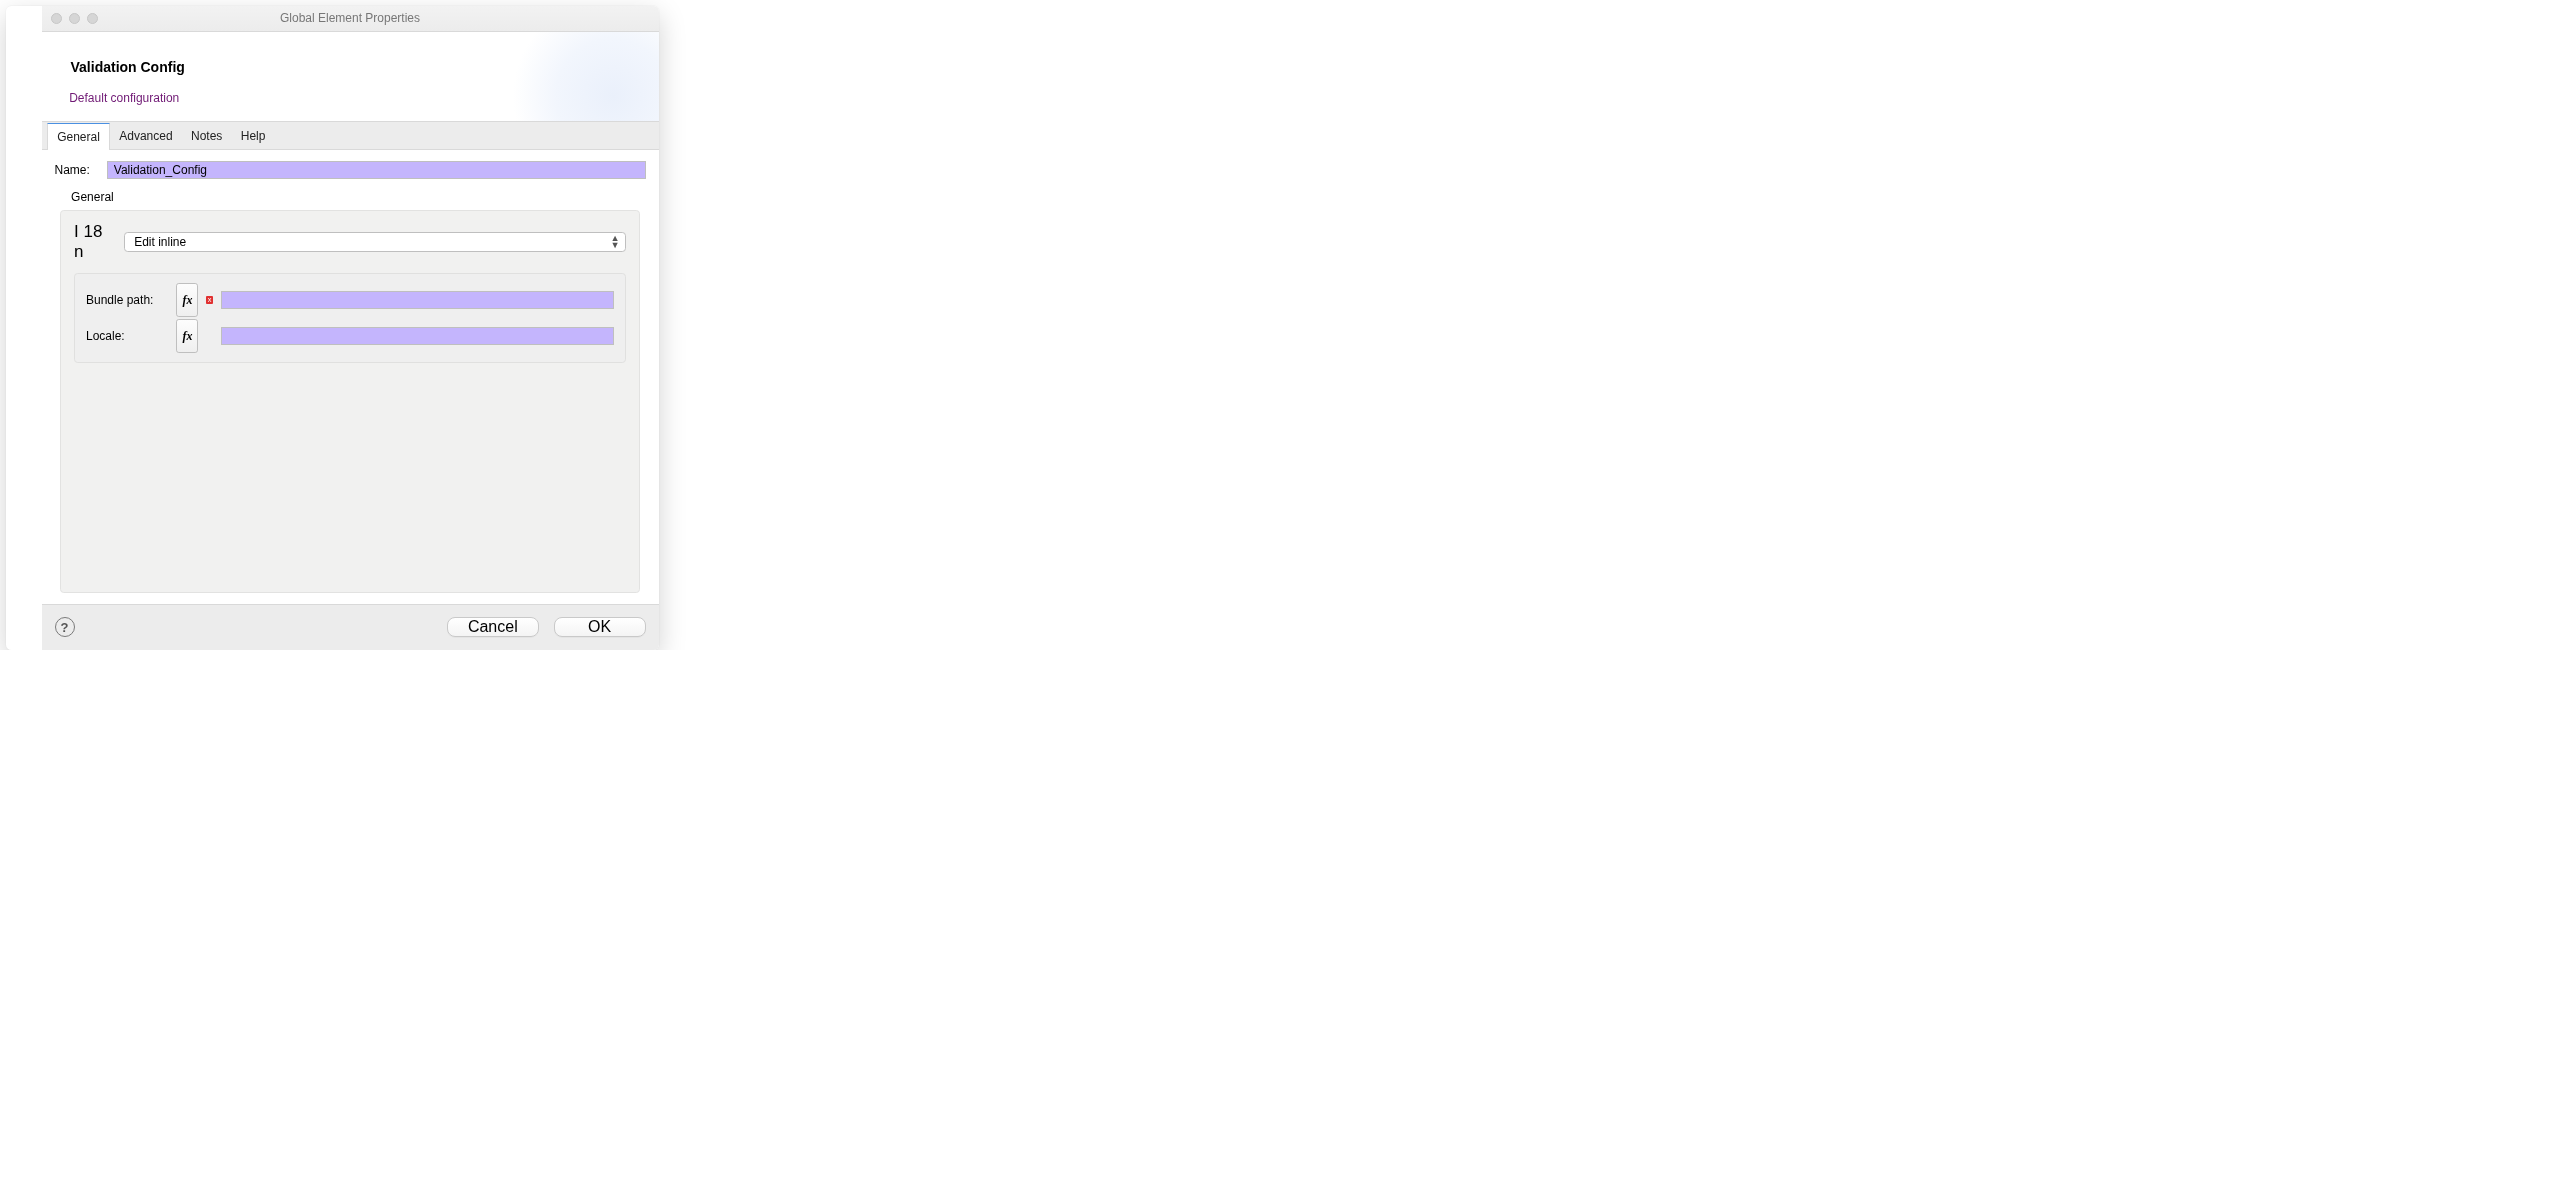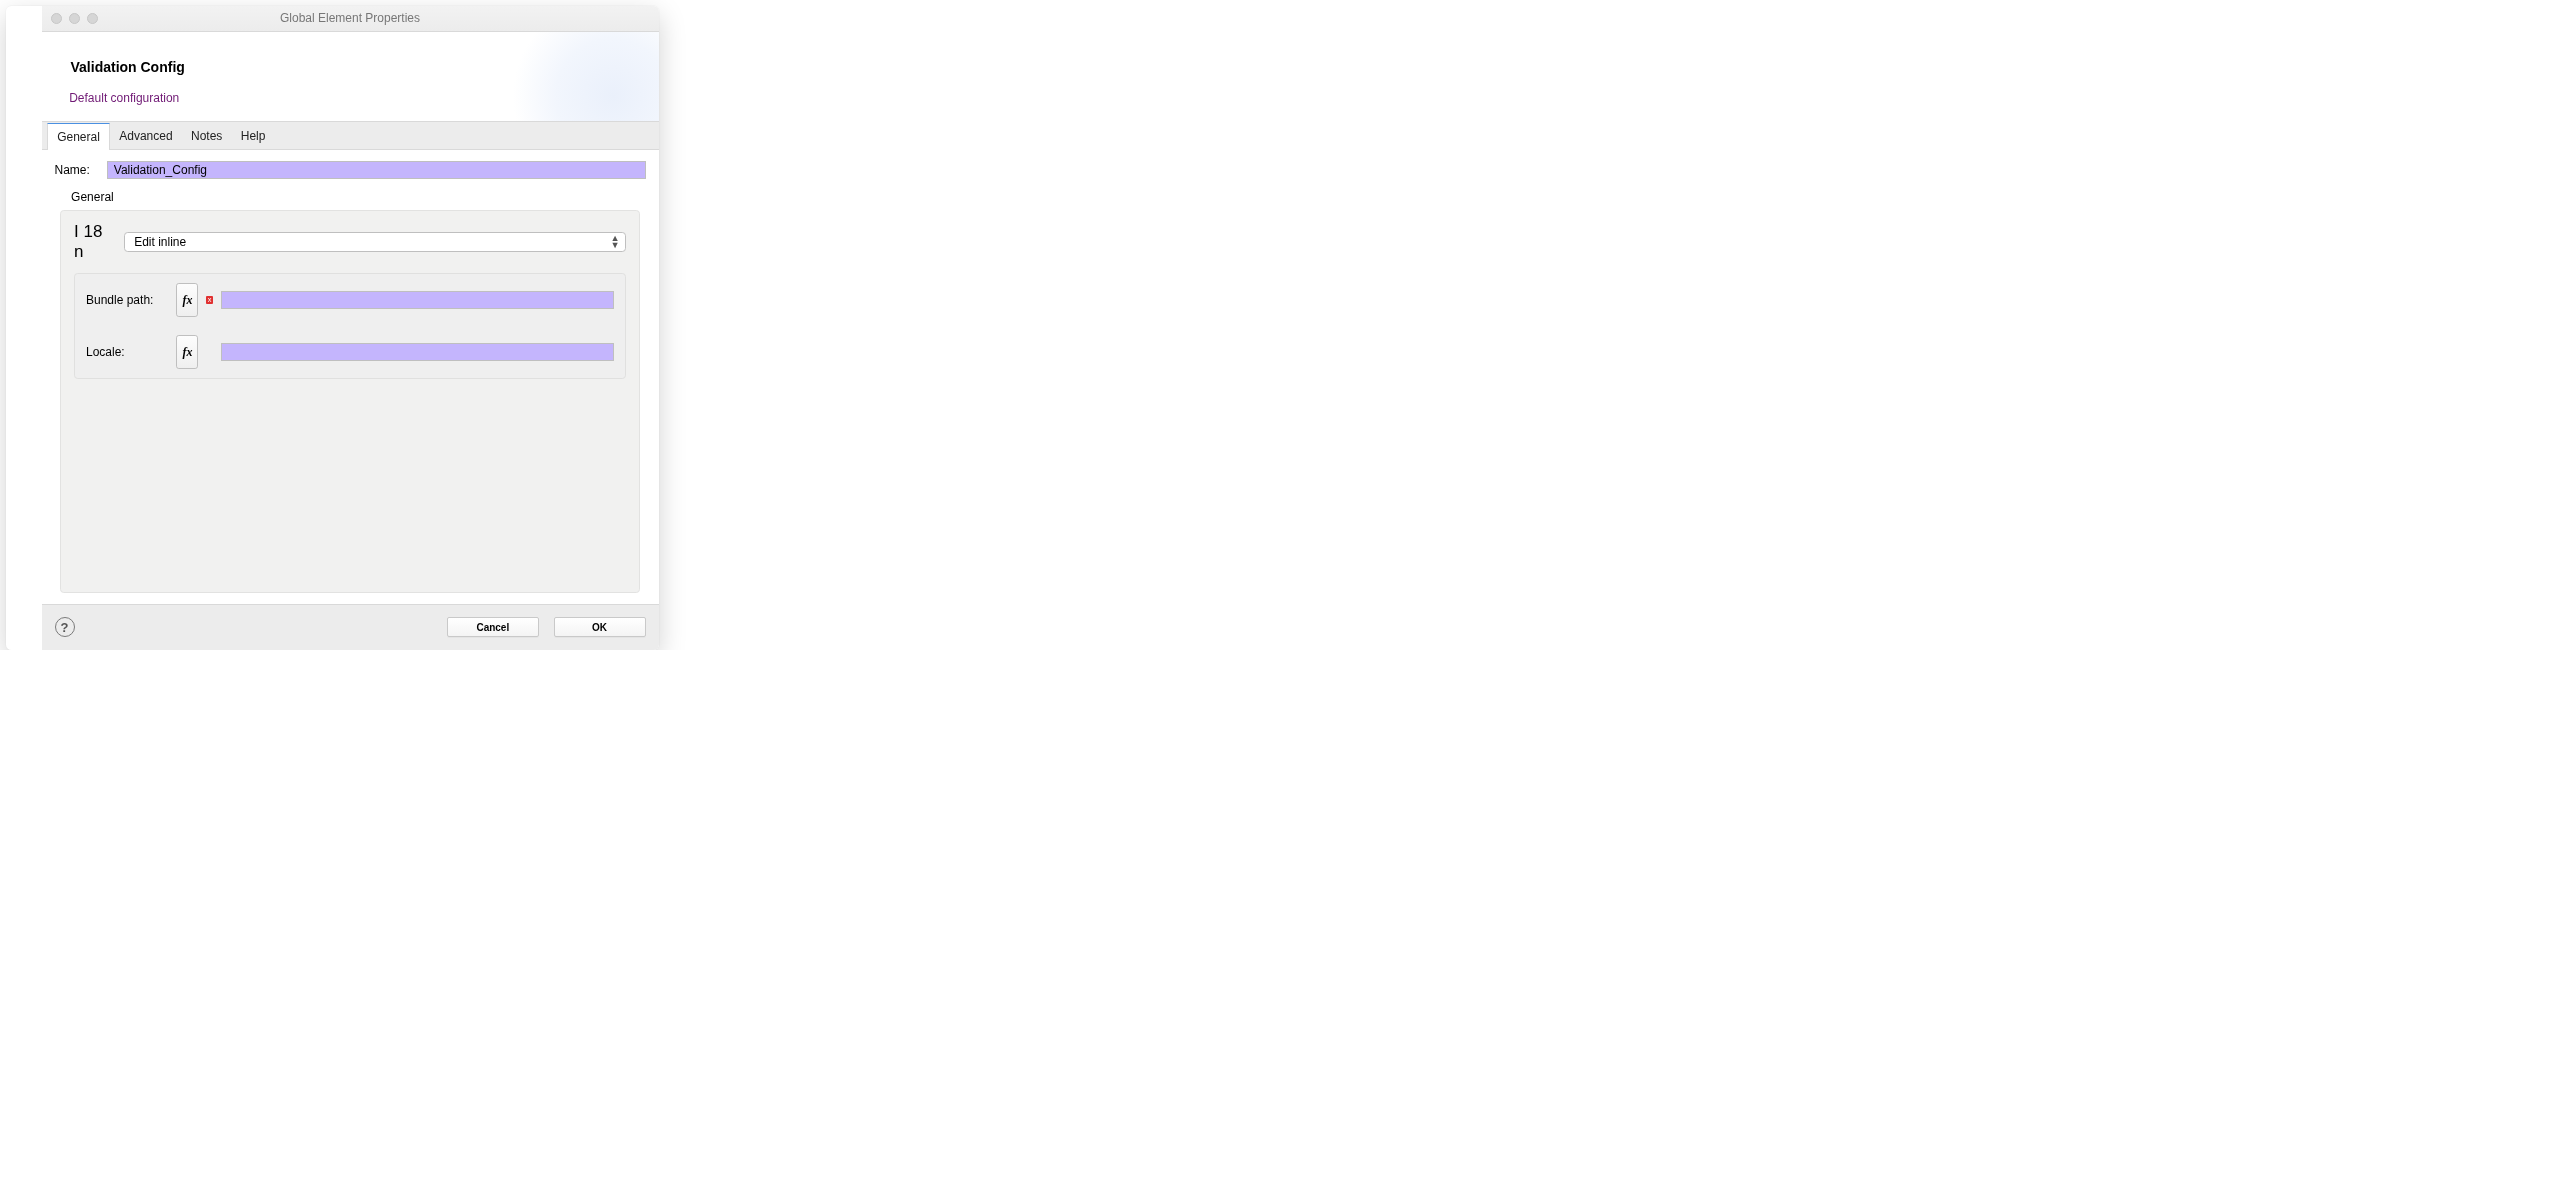--- a/index.html
+++ b/index.html
@@ -101,21 +101,21 @@
     padding: 0 5.5px 0 9.2px;
     font-size: 12px;
   }
   .select .stepper { color: #555; font-size: 9.2px; line-height: 7.4px; display: flex; flex-direction: column; align-items: center; }
   .innerbox {
     margin-top: 11px;
     background: #efefef;
     border: 0.9px solid #e0e0df;
     border-radius: 3.7px;
     padding: 9.2px 11px;
-    display: flex; flex-direction: column; gap: 18px;
+    display: flex; flex-direction: column; gap: 2px;
   }
   .field { display: flex; align-items: center; gap: 7.4px; }
   .field .flab { width: 83px; font-size: 12px; }
   .fx {
     width: 22px; height: 34px; border: 0.9px solid #bfbfbf; border-radius: 2.8px;
     background: linear-gradient(#fdfdfd,#efefef);
     display: flex; align-items: center; justify-content: center;
     font-style: italic; font-family: Georgia, serif; font-size: 12px; font-weight: bold;
   }
   .err {
@@ -130,25 +130,24 @@
     border-top: 0.9px solid #d9d9d9;
     height: 46px;
     display: flex; align-items: center; padding: 0 13px; gap: 14.7px;
   }
   .help {
     width: 20px; height: 20px; border-radius: 50%; border: 1.4px solid #7a7a7a;
     display: flex; align-items: center; justify-content: center; color: #555; font-weight: bold; font-size: 13px;
   }
   .footer .spacer { flex: 1; }
   .btn {
-    width: 92px; height: 20px; border-radius: 2px; border: 0.9px solid #c9c9c9;
+    width: 92px; height: 20px; border-radius: 8px; border: 0.9px solid #c9c9c9;
     background: linear-gradient(#ffffff,#f4f4f4);
-    font-size: 10px; display: flex; align-items: center; justify-content: center;
+    font-size: 16px; display: flex; align-items: center; justify-content: center;
     box-shadow: 0 0.9px 0 rgba(0,0,0,0.03);
-    font-weight: bold;
   }
 </style>
 </head>
 <body>
 
 <div class="window">
 
   <div class="titlebar">
     <div class="traffic">
       <div class="dot"></div>

